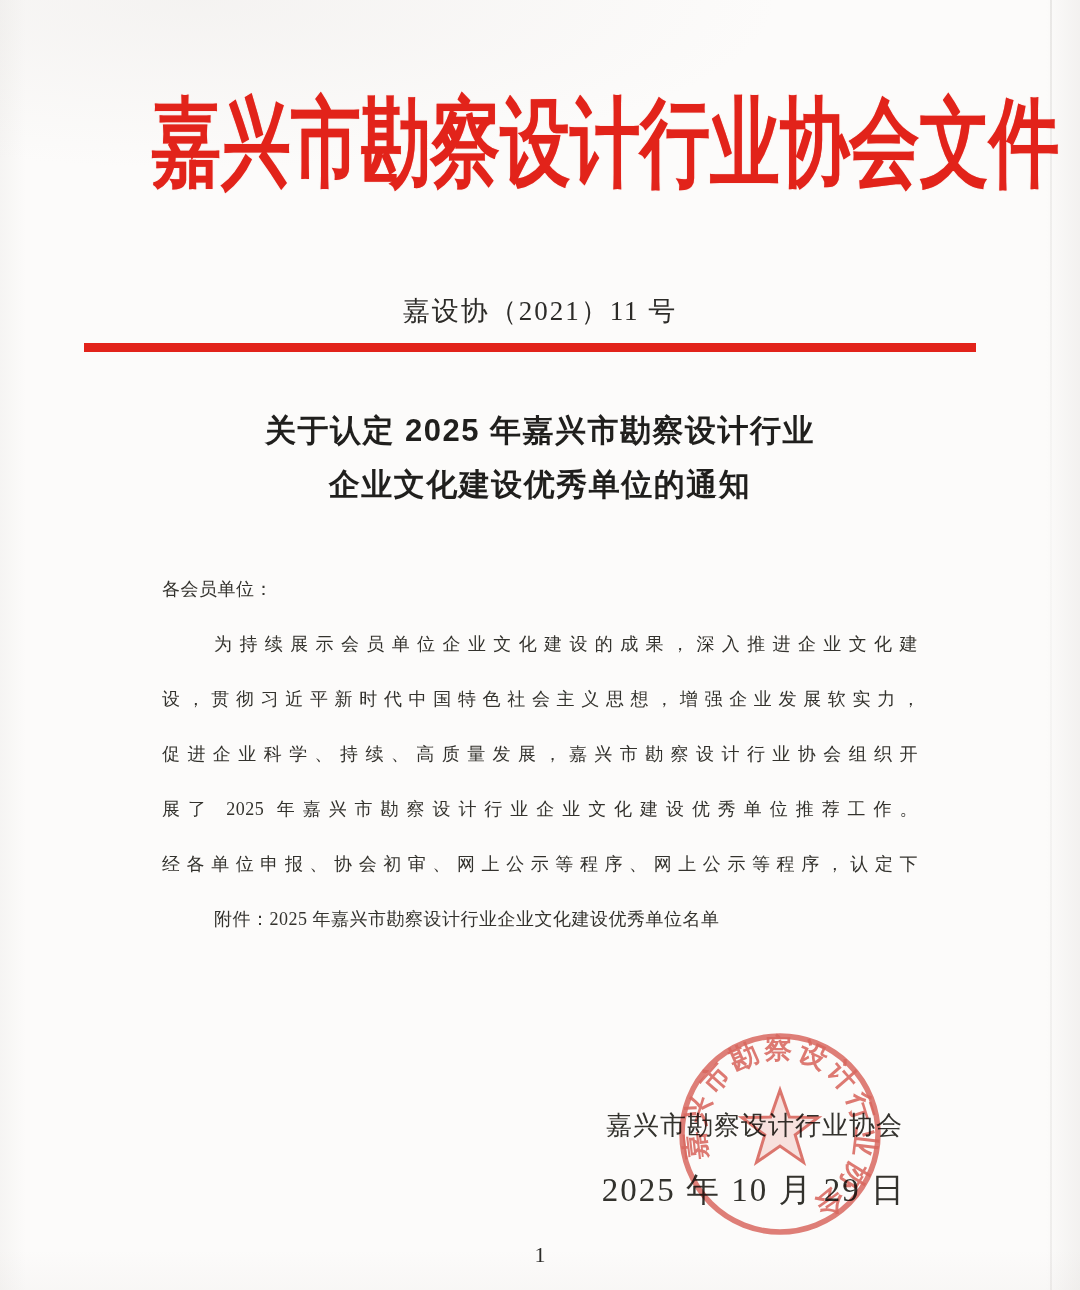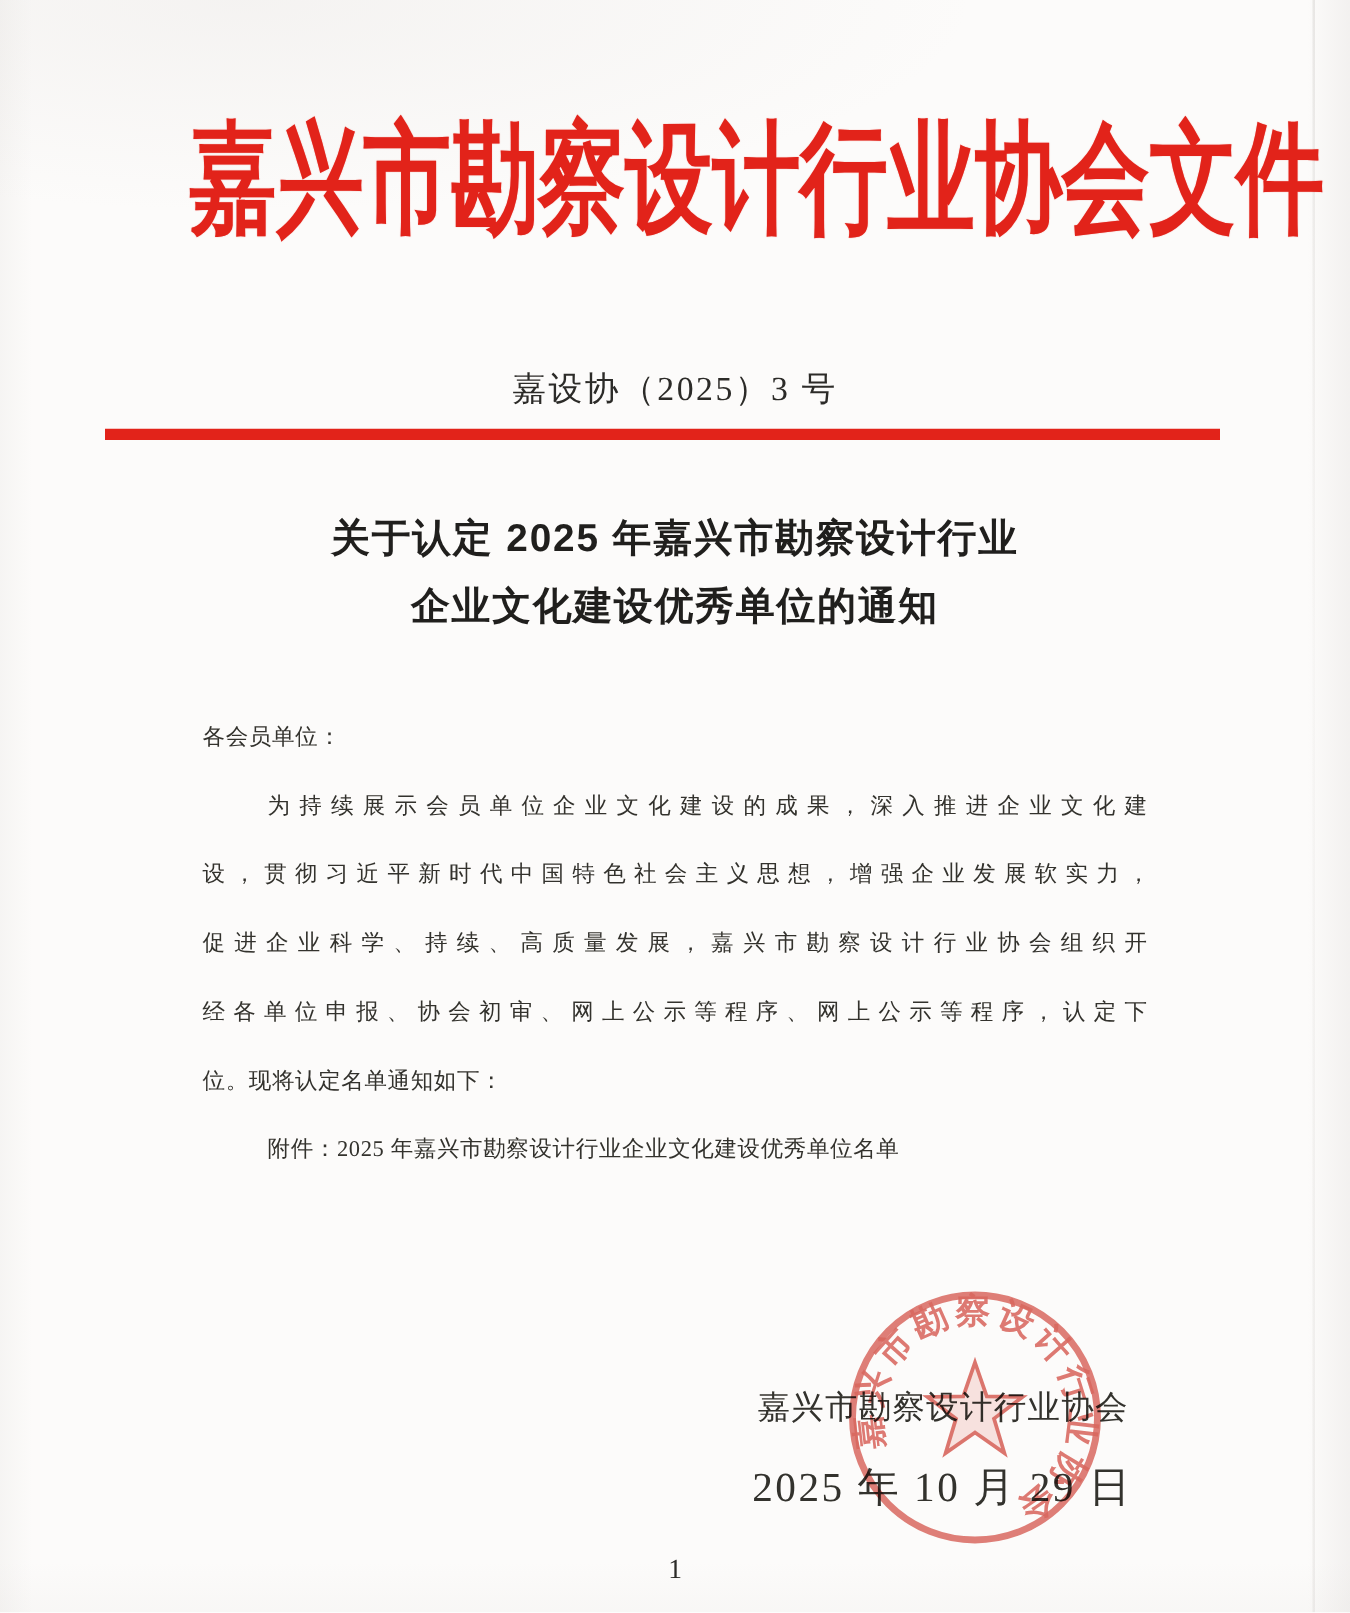--- a/index.html
+++ b/index.html
@@ -107,36 +107,36 @@
 </style>
 </head>
 <body>
 
 <div class="page">
 
   <div class="edge-line"></div>
 
   <div class="header-title">嘉兴市勘察设计行业协会文件</div>
 
-  <div class="doc-number">嘉设协（2025）3 号</div>
+  <div class="doc-number">嘉设协（2021）11 号</div>
 
   <div class="red-rule"></div>
 
   <div class="doc-title">
     <div>关于认定 2025 年嘉兴市勘察设计行业</div>
     <div>企业文化建设优秀单位的通知</div>
   </div>
 
   <div class="body-block">
     <div class="body-line">各会员单位：</div>
     <div class="body-line jline indent">为持续展示会员单位企业文化建设的成果，深入推进企业文化建</div>
     <div class="body-line jline tight">设，贯彻习近平新时代中国特色社会主义思想，增强企业发展软实力，</div>
     <div class="body-line jline">促进企业科学、持续、高质量发展，嘉兴市勘察设计行业协会组织开</div>
+    <div class="body-line jline">展了 2025 年嘉兴市勘察设计行业企业文化建设优秀单位推荐工作。</div>
     <div class="body-line jline">经各单位申报、协会初审、网上公示等程序、网上公示等程序，认定下</div>
-    <div class="body-line">位。现将认定名单通知如下：</div>
     <div class="body-line indent">附件：2025 年嘉兴市勘察设计行业企业文化建设优秀单位名单</div>
   </div>
 
   <div class="signature-org">嘉兴市勘察设计行业协会</div>
 
   <div class="signature-date">2025 年 10 月 29 日</div>
 
   <div class="seal">
     <svg width="220" height="220" viewBox="0 0 220 220">
       <circle cx="110" cy="110" r="98" fill="none" stroke="#d6544a" stroke-width="5.5" opacity="0.85"></circle>

